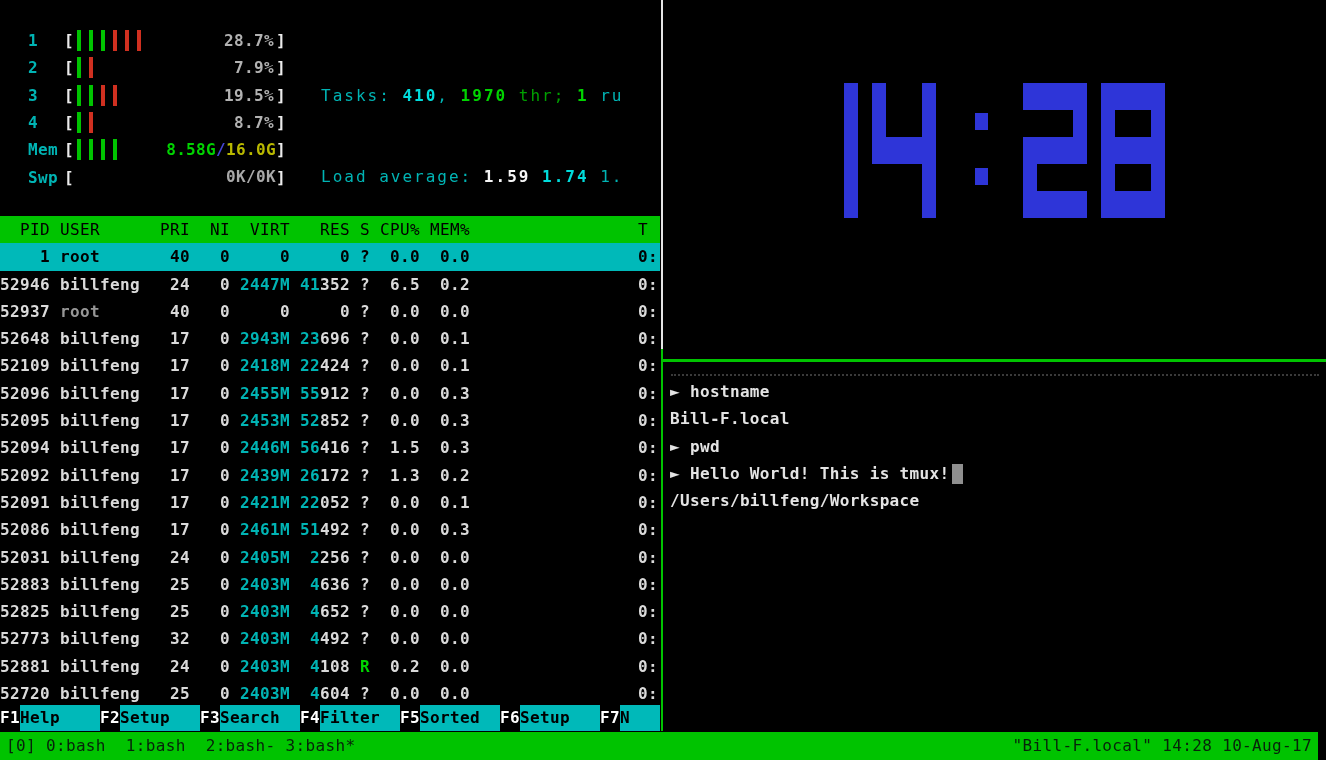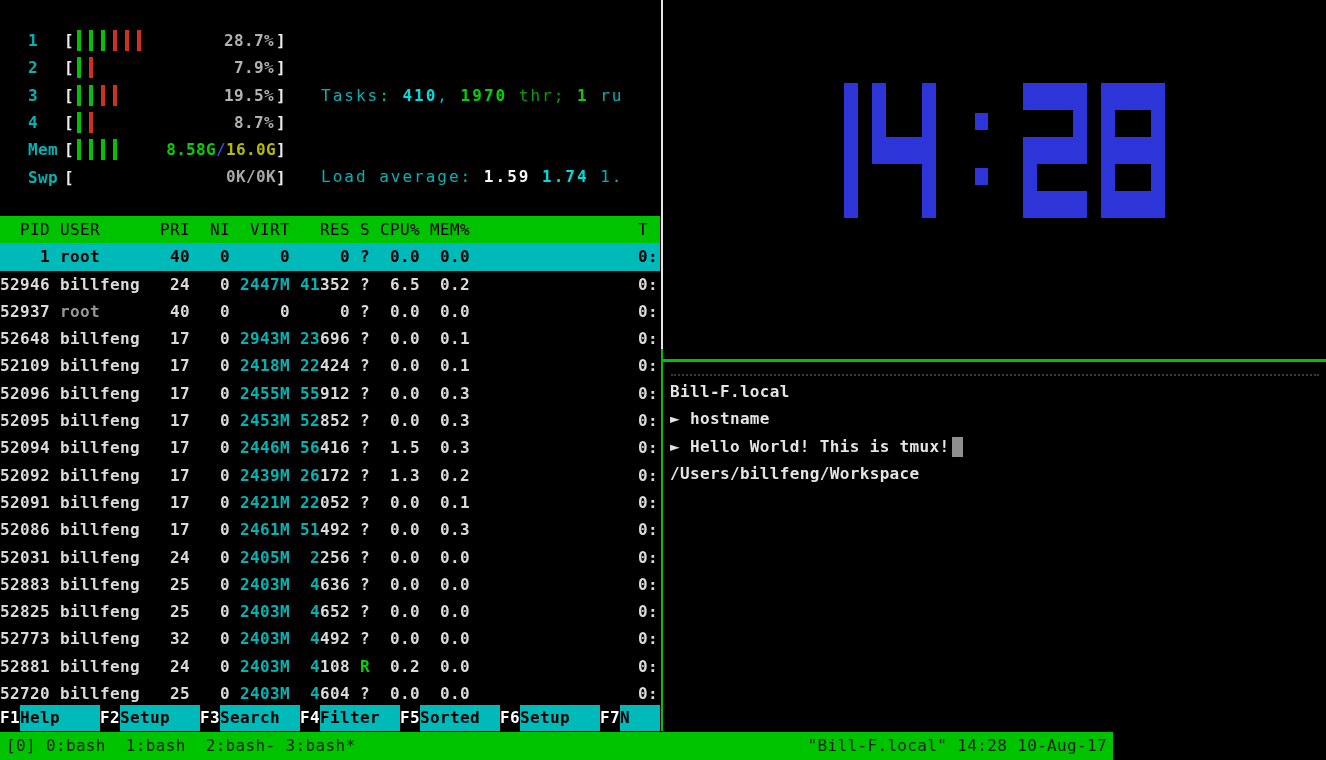--- a/index.html
+++ b/index.html
@@ -81,21 +81,21 @@
   .colon .d2{top:85px;}
   
   .term{position:absolute;left:663px;top:362px;width:663px;height:369px;overflow:hidden;}
   .dotline{position:absolute;left:8px;top:12px;width:648px;border-top:2px dotted #3a3a3a;}
   .tlines{position:absolute;left:7px;top:16px;line-height:27.3px;color:#e4e4e4;}
   .tline{white-space:pre;height:27.3px;}
   .cursor{display:none;}
   .tline[data-variant="cursor"] .cursor{display:inline-block;width:11px;height:20px;background:var(--cursor_gray);vertical-align:middle;margin-left:2px;}
   
   .statusbar{
-    position:absolute;left:0;top:732px;width:1113px;height:28px;background:var(--green);
+    position:absolute;left:0;top:732px;width:1318px;height:28px;background:var(--green);
     color:var(--status_text);font-weight:400;line-height:28px;display:flex;
     justify-content:space-between;padding:0 6px;box-sizing:border-box;white-space:pre;
   }
 </style>
 </head>
 <body>
 
 <div id="screen">
 
   <div class="htop-pane">
@@ -524,24 +524,25 @@
         <div class="seg" style="left: 0px; top: 108px; width: 14px; height: 27px;"></div>
         <div class="seg" style="left: 14px; top: 108px; width: 36px; height: 27px;"></div>
         <div class="seg" style="left: 50px; top: 108px; width: 14px; height: 27px;"></div>
       </div>
     </div>
 
   <div class="term">
     <div class="dotline"></div>
     <div class="tlines">
 
+        <div class="tline" data-variant=""><span class="tprefix">► </span><span>hostname</span></div>
+
         <div class="tline" data-variant=""><span class="tprefix"></span><span>Bill-F.local</span></div>
 
-        <div class="tline" data-variant=""><span class="tprefix">► </span><span>hostname</span></div>
-
+        <div class="tline" data-variant=""><span class="tprefix">► </span><span>pwd</span></div>
 
         <div class="tline" data-variant="cursor"><span class="tprefix">► </span><span>Hello World! This is tmux!</span><span class="cursor"></span></div>
 
         <div class="tline" data-variant=""><span class="tprefix"></span><span>/Users/billfeng/Workspace</span></div>
       </div>
   </div>
 
   <div class="statusbar">
     <span>[0] 0:bash  1:bash  2:bash- 3:bash*</span>
     <span>"Bill-F.local" 14:28 10-Aug-17</span>

